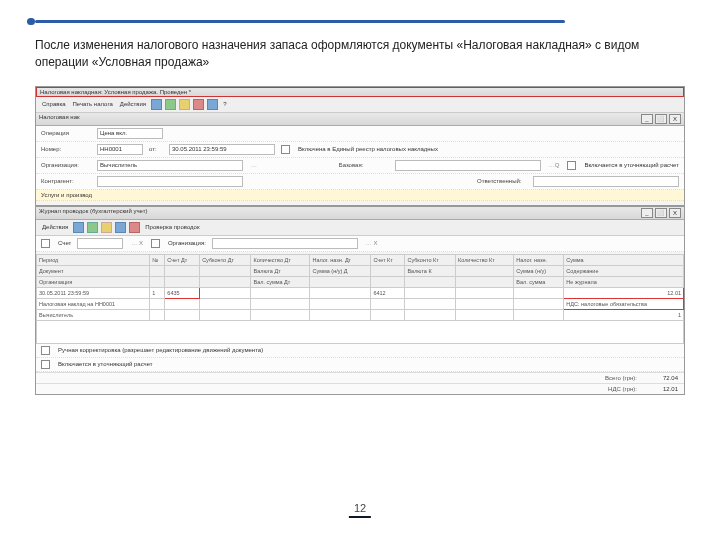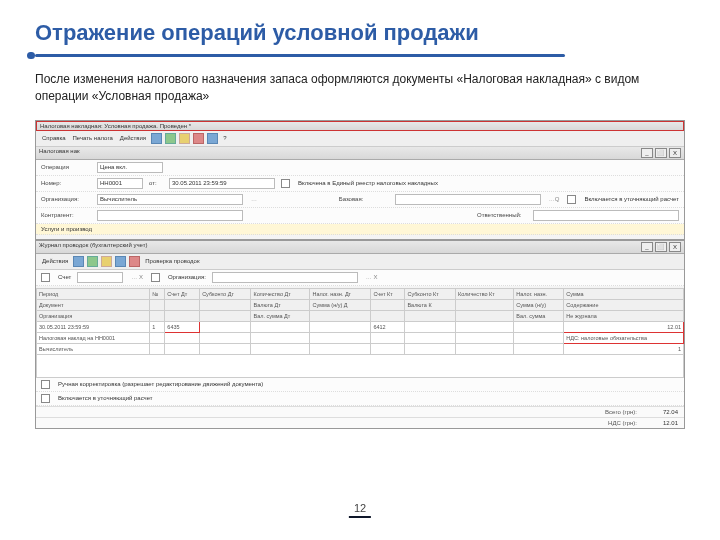--- a/index.html
+++ b/index.html
@@ -34,21 +34,20 @@
 .footer-row{display:flex;justify-content:flex-end;gap:6px;padding:2px 6px;background:#fafafa;border-top:1px solid #ddd}
 .footer-lbl{color:#555}
 .footer-val{min-width:35px;text-align:right}
 .pagenum{position:absolute;bottom:22px;left:50%;transform:translateX(-50%);font-size:11px;color:#444;border-bottom:2px solid #0f172a;padding:0 5px 2px}
 .dots{color:#888;padding:0 2px}
 </style>
 </head>
 <body>
 
 <div class="slide">
-<h1 class="title">Отражение операций условной продажи</h1>
 <div class="title-underline"></div>
 <p class="desc">После изменения налогового назначения запаса оформляются документы «Налоговая накладная» с видом операции «Условная продажа»</p>
 
 <div class="app">
  <div class="titlebar tb-red">
   <span>Налоговая накладная: Условная продажа. Проведен *</span>
  </div>
  <div class="toolbar">
   <span class="tb-item">Справка</span>
   <span class="tb-item">Печать налога</span>

